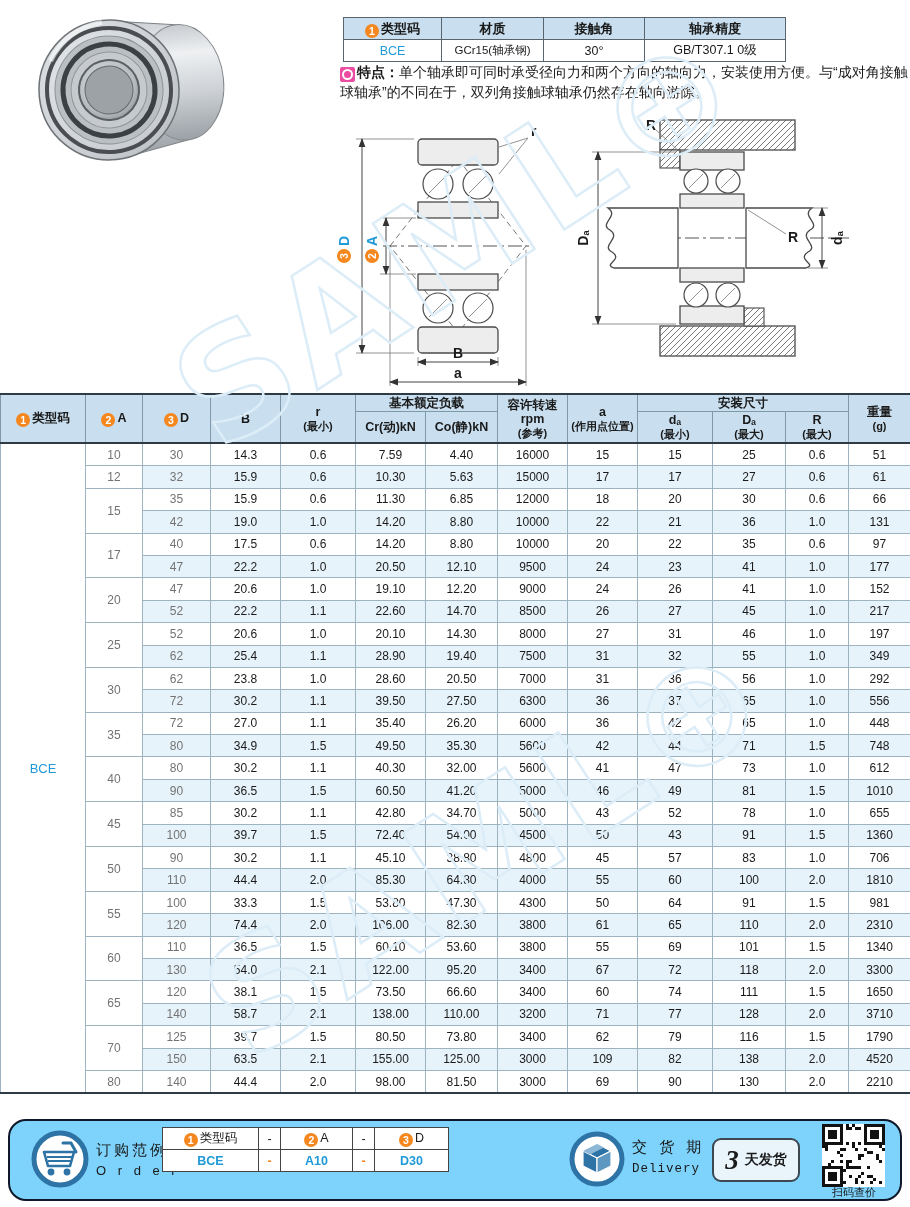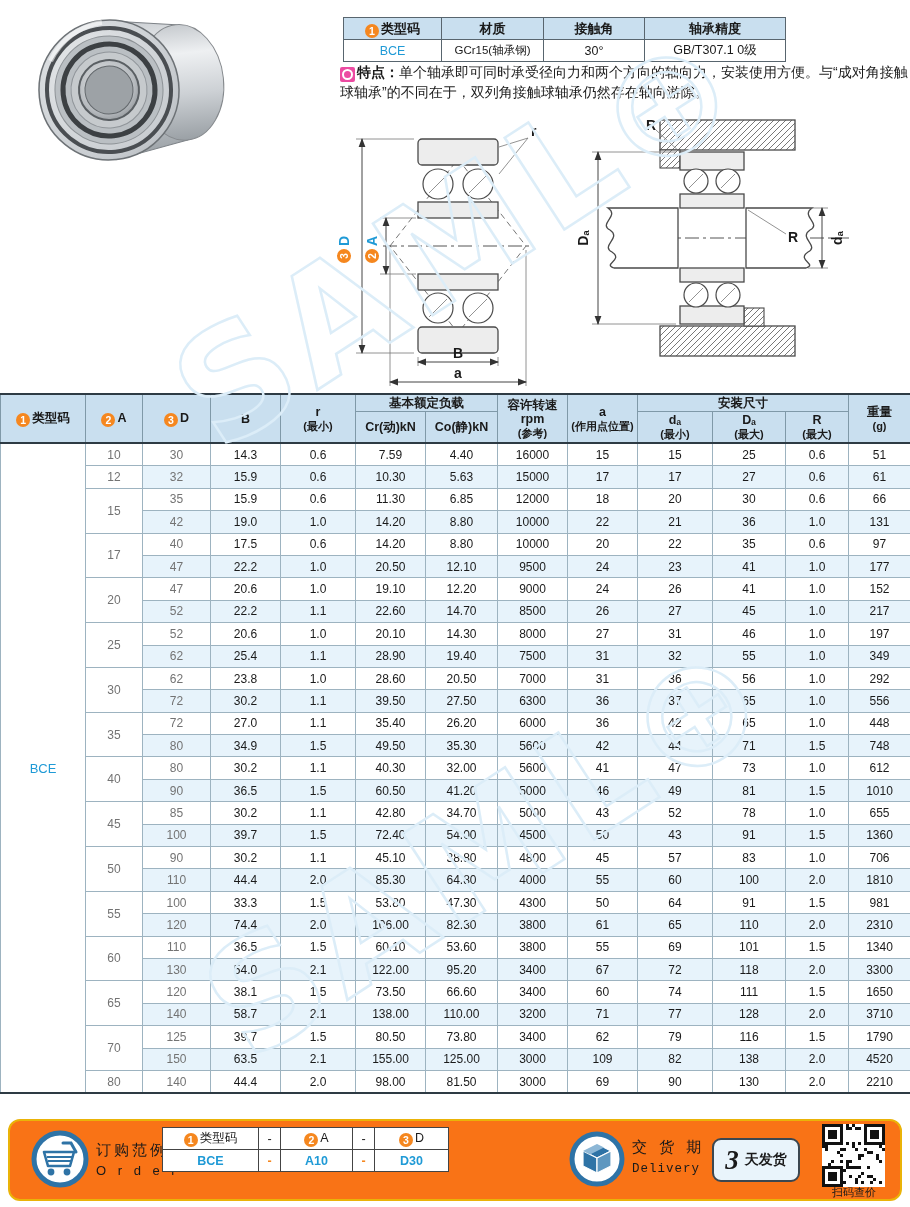--- a/index.html
+++ b/index.html
@@ -50,22 +50,22 @@
                  padding:1px 0;line-height:14px;}
   #main-table thead{border-bottom:2px solid #2e3b44;}
   #main-table td{border:1px solid #9db3c0;text-align:center;font-size:12px;height:21.4px;padding:0;background:#fff;}
   #main-table tr.gtop td{border-top:1.5px solid #5f7482;}
   #main-table td.blue{color:#737373;}
   #main-table tr.alt td.stripe{background:#e7f3fb;}
   #main-table td.type-cell{color:#1f9ad6;font-size:13px;background:#fff;}
   .sub2{font-size:11px;}
 
   
-  #footer{position:absolute;left:8px;top:1119px;width:890px;height:78px;border:2px solid #eab308;
-          border-radius:12px;background:#f97316;z-index:2;}
+  #footer{position:absolute;left:8px;top:1119px;width:890px;height:78px;border:2px solid #0f172a;
+          border-radius:18px;background:#7dd3fc;z-index:2;}
   .ord-txt{position:absolute;left:86px;top:18px;font-size:15px;letter-spacing:3px;line-height:21px;}
   .ord-en{font-size:13px;letter-spacing:4px;}
   .order-table{position:absolute;left:152px;top:6px;border-collapse:collapse;table-layout:fixed;border:1.5px solid #333;}
   .order-table td{border:1px solid #444;text-align:center;height:21px;font-size:12.5px;padding:0 3px;background:#fff;}
   .order-table td.title{font-weight:700;font-size:13px;}
   .order-table td.blue{color:#1f9ad6;font-weight:600;}
   .order-table td.odash{color:#f5871f;font-weight:700;}
   .dlv-txt{position:absolute;left:622px;top:15px;font-size:15px;letter-spacing:4px;line-height:22px;}
   .dlv-en{font-size:12.5px;letter-spacing:1px;font-family:Liberation Mono, monospace;}
   .dlv-box{position:absolute;left:702px;top:17px;width:84px;height:40px;border:2px solid #3c4750;

